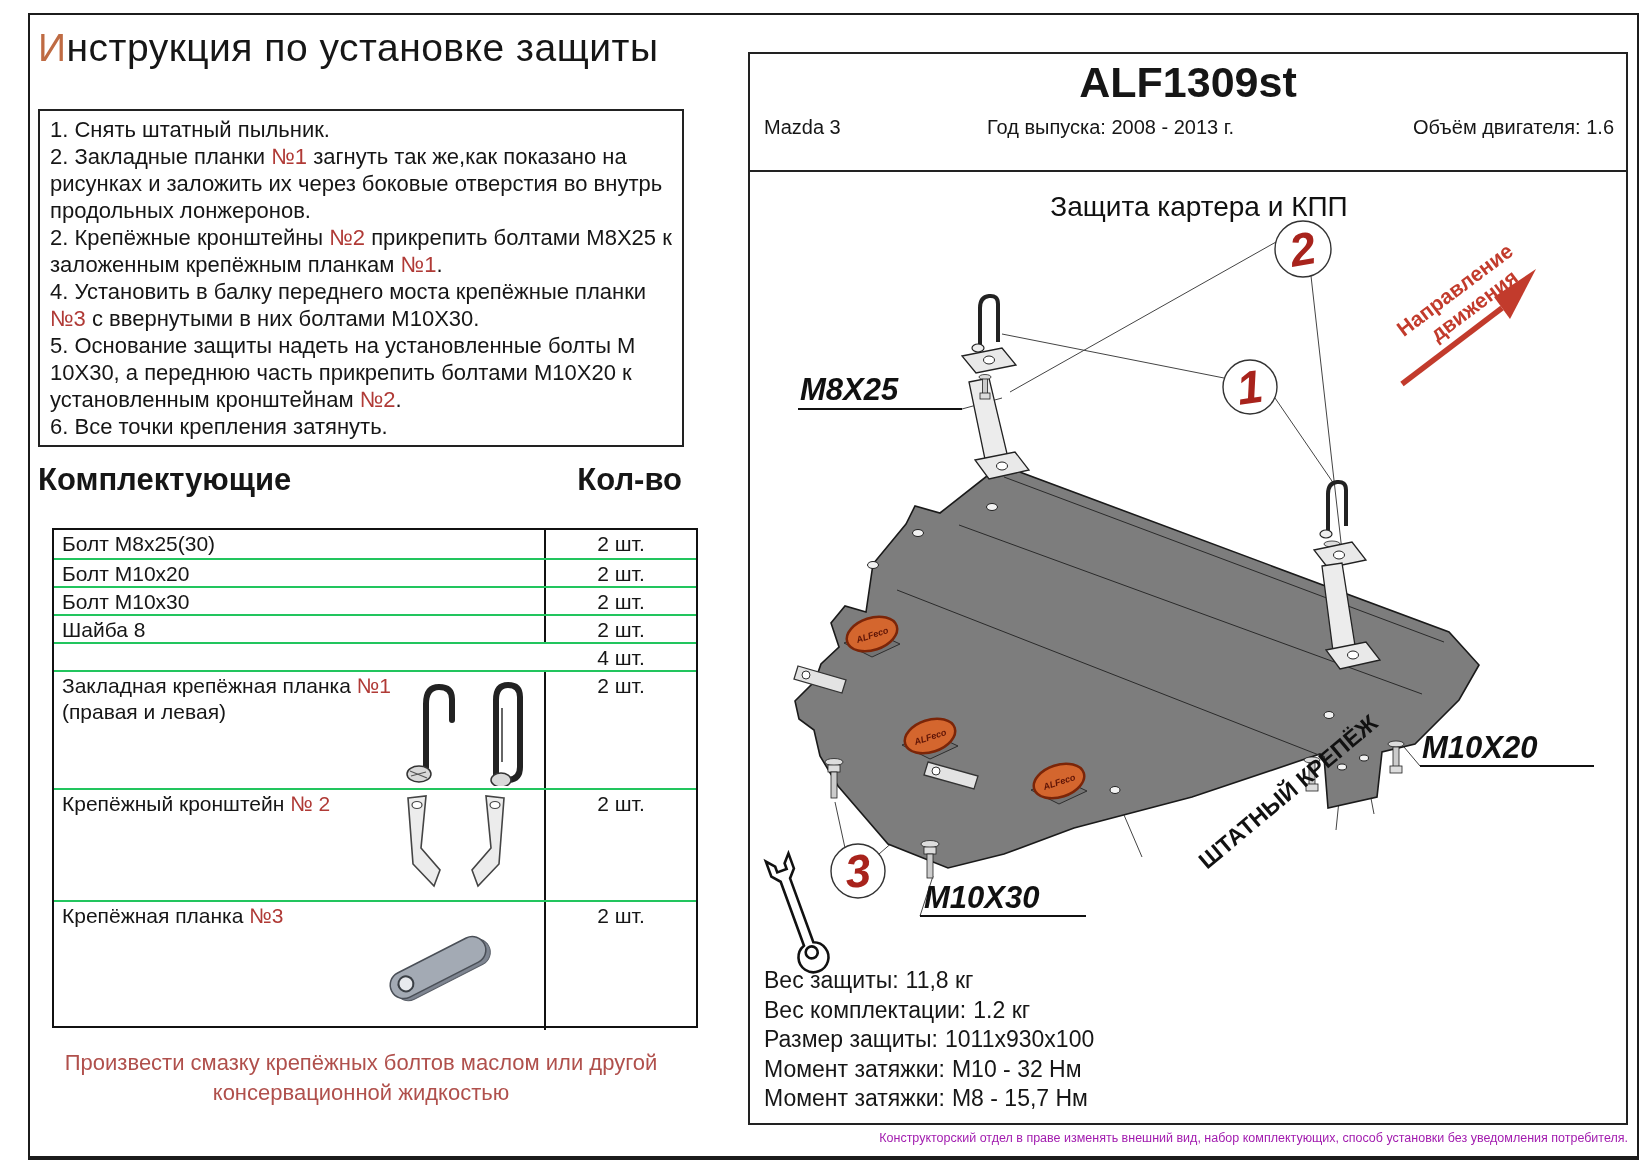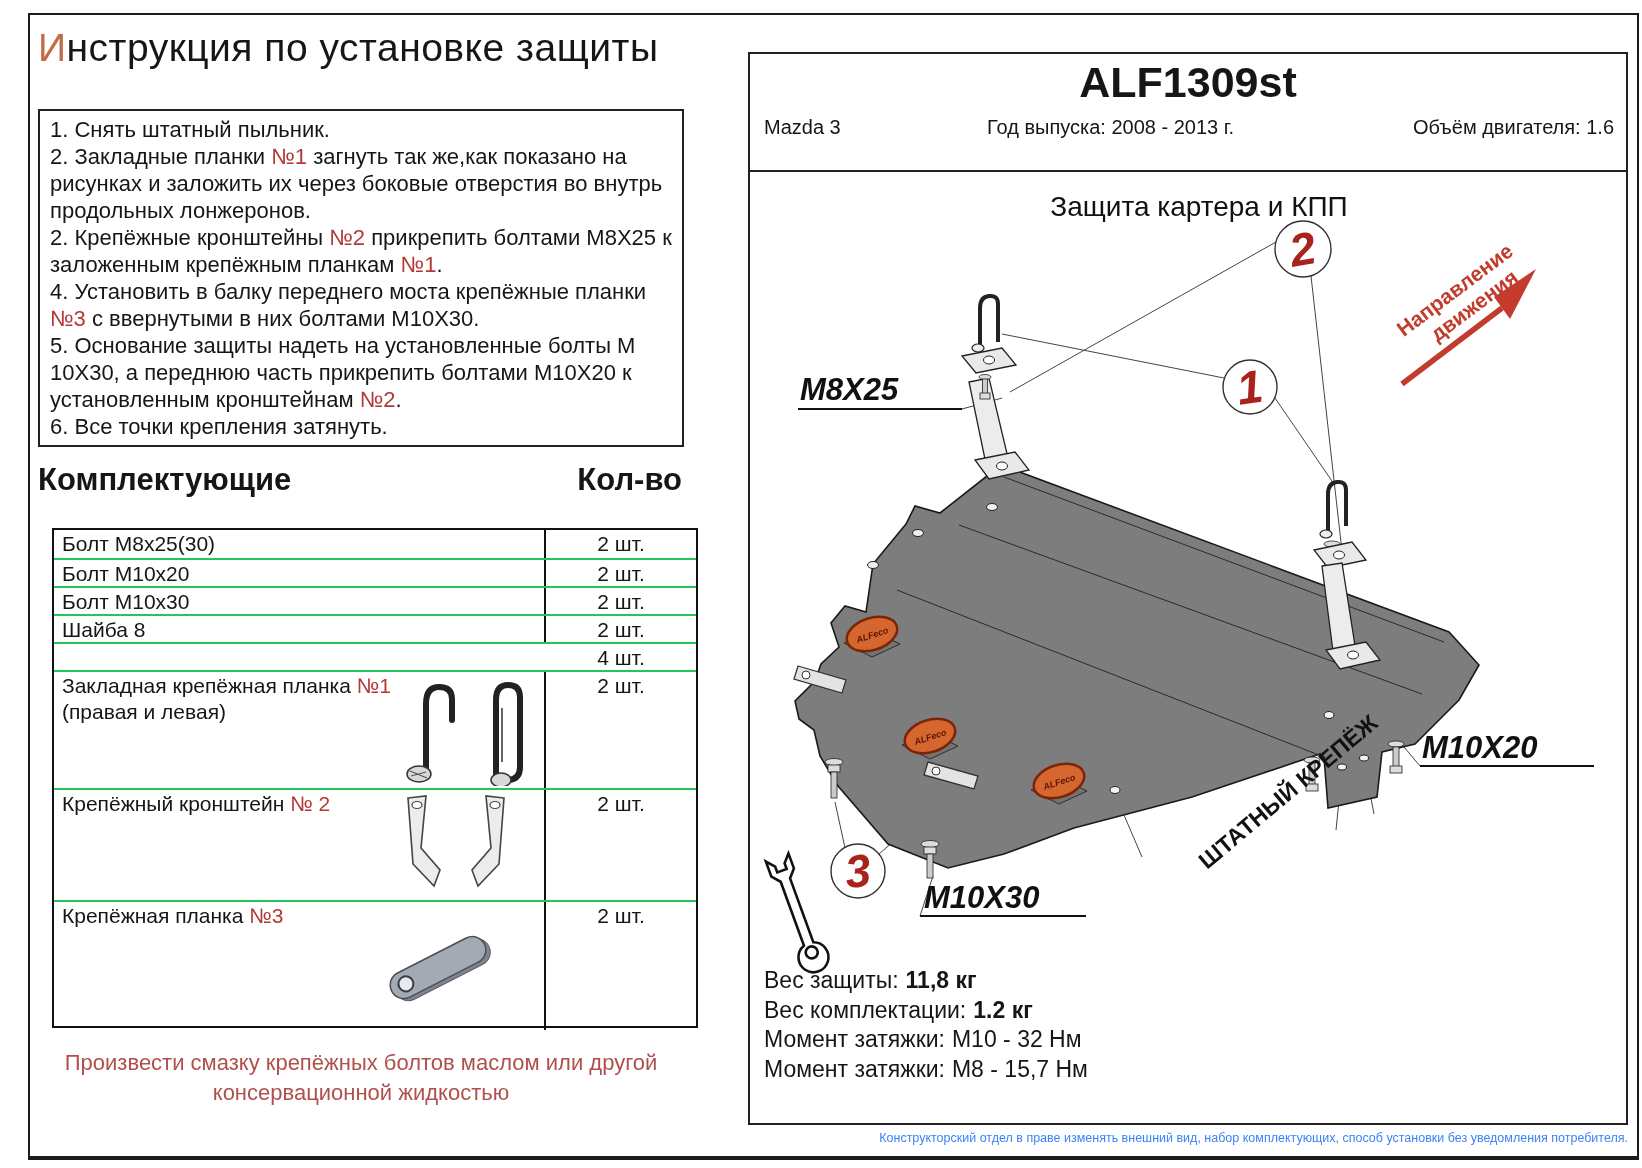--- a/index.html
+++ b/index.html
@@ -29,22 +29,22 @@
   #model-code{position:absolute;left:0;top:4px;width:100%;text-align:center;font-size:43px;font-weight:bold;}
   #info-row{position:absolute;left:0;top:62px;width:100%;height:26px;font-size:20px;}
   #info-car{position:absolute;left:14px;}
   #info-years{position:absolute;left:237px;}
   #info-engine{position:absolute;right:12px;}
   #header-divider{position:absolute;left:0;top:116px;width:100%;border-top:2px solid #222;}
   #diagram-svg{position:absolute;left:0;top:118px;z-index:1;}
   #specs{position:absolute;left:14px;top:912px;z-index:2;font-size:23px;}
   .spec-line{line-height:29.5px;white-space:nowrap;}
   .spec-label{margin-right:7px;}
-  .spec-value.bold{font-weight:bold;}
-  #disclaimer{left:700px;top:1131px;width:928px;text-align:right;font-size:12.5px;color:#3b82f6;}
+  .spec-value.bold{font-weight:normal;}
+  #disclaimer{left:700px;top:1131px;width:928px;text-align:right;font-size:12.5px;color:#a21caf;}
   svg text{font-family:"Liberation Sans","DejaVu Sans",sans-serif;}
 </style>
 </head>
 <body>
 
 <div id="stage">
   <div id="page-frame" class="abs"></div>
 
   <div id="doc-title" class="abs"><span class="initial">И</span><span>нструкция по установке защиты</span></div>
 
@@ -270,19 +270,20 @@
 
       <g transform="translate(795,910) rotate(-20)">
         <path d="M -12,-58 L -12,-42 L -5,-34 L -5,34 A 15 15 0 1 0 5,34 L 5,-34 L 12,-42 L 12,-58 L 5,-50 L 5,-44 L -5,-44 L -5,-50 Z" fill="#fff" stroke="#111" stroke-width="2.6"></path>
         <circle cx="0" cy="43" r="6" fill="#fff" stroke="#111" stroke-width="2.6"></circle>
       </g>
     </svg>
 
     <div id="specs">
       <div class="spec-line"><span class="spec-label">Вес защиты:</span><span class="spec-value bold">11,8 кг</span></div>
       <div class="spec-line"><span class="spec-label">Вес комплектации:</span><span class="spec-value bold">1.2 кг</span></div>
+      <div class="spec-line"><span class="spec-label">Размер защиты:</span><span class="spec-value bold">1011x930x100</span></div>
       <div class="spec-line"><span class="spec-label">Момент затяжки:</span><span class="spec-value">М10 - 32 Нм</span></div>
       <div class="spec-line"><span class="spec-label">Момент затяжки:</span><span class="spec-value">М8 - 15,7 Нм</span></div>
     </div>
   </div>
 
   <div id="disclaimer" class="abs">Конструкторский отдел в праве изменять внешний вид, набор комплектующих, способ установки без уведомления потребителя.</div>
 </div>
 
 </body></html>

